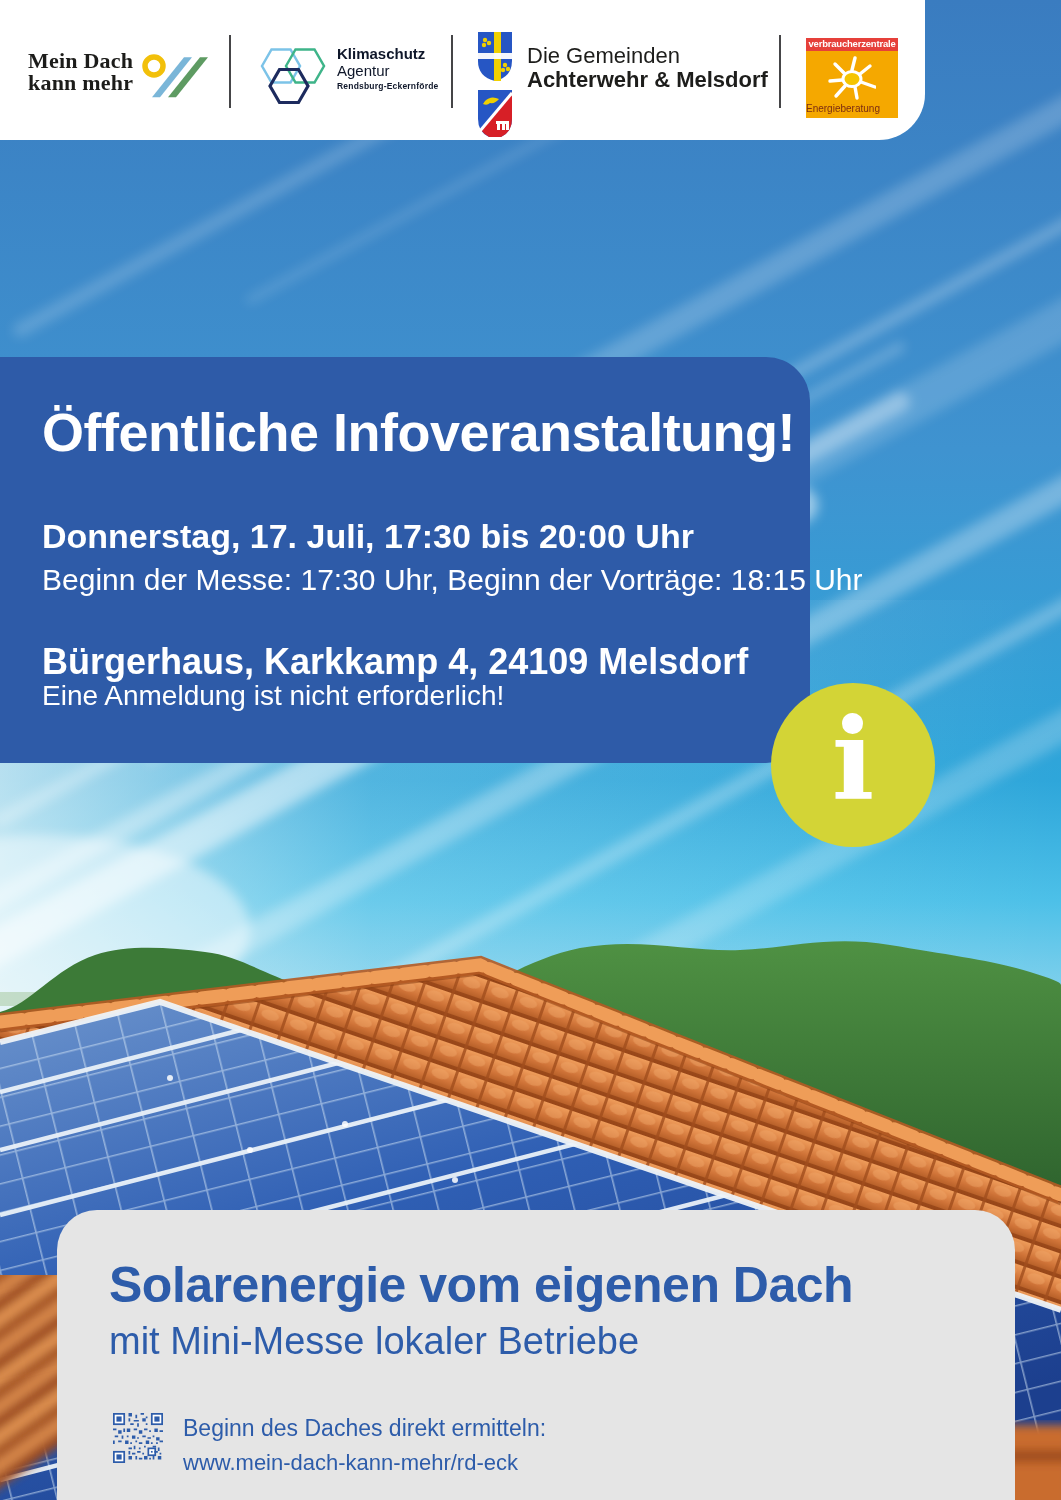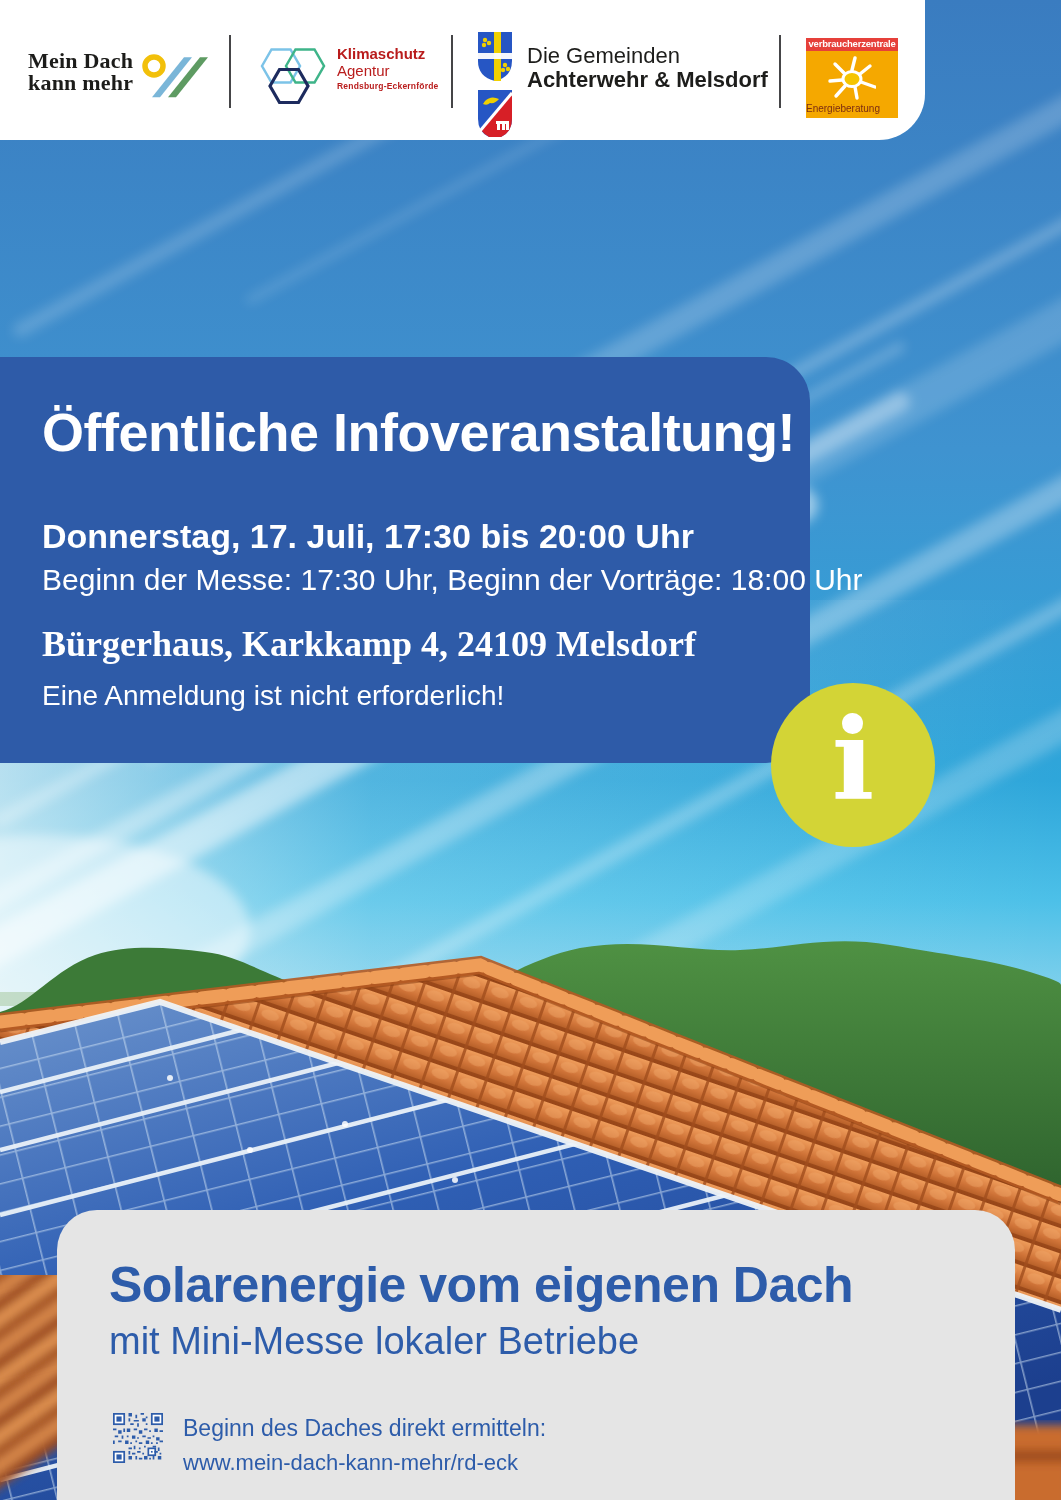--- a/index.html
+++ b/index.html
@@ -9,21 +9,21 @@
 
   
   .topbar{position:absolute;left:0;top:0;width:925px;height:140px;background:#ffffff;
           border-radius:0 0 46px 0;}
   .md-text{position:absolute;left:28px;top:50px;font-family:"Liberation Serif","DejaVu Serif",serif;
            font-weight:700;font-size:22px;line-height:22px;color:#1c1c1a;letter-spacing:.2px;}
   .md-mark{position:absolute;left:140px;top:48px;}
   .sep{position:absolute;top:35px;width:2px;height:73px;background:#454547;}
   .sep1{left:229px}.sep2{left:451px}.sep3{left:779px}
   .ks-mark{position:absolute;left:252px;top:42px;}
-  .ks-text{position:absolute;left:337px;top:45px;color:#b91c1c;}
+  .ks-text{position:absolute;left:337px;top:45px;color:#0f172a;}
   .ks-text .k1{font-weight:700;font-size:15px;line-height:17px;}
   .ks-text .k2{font-weight:400;font-size:15px;line-height:17px;}
   .ks-text .k3{font-weight:700;font-size:8.5px;line-height:14px;letter-spacing:.2px;}
   .shields{position:absolute;left:477px;top:31px;}
   .gem-text{position:absolute;left:527px;top:44px;color:#1d1d1b;font-size:22px;line-height:24px;}
   .gem-text .g2{font-weight:700;}
   .vz{position:absolute;left:806px;top:30px;width:92px;height:88px;}
   .vz-band{position:absolute;left:0;top:8px;width:92px;height:21px;background:#e6403a;
            display:flex;justify-content:center;}
   .vz-band span{color:#fff;font-weight:700;font-size:9.5px;letter-spacing:-.2px;}
@@ -32,21 +32,21 @@
           color:#7c2d12;font-weight:400;font-size:10px;}
   .vz-sun{position:absolute;left:22px;top:26px;}
 
   
   .event-box{position:absolute;left:0;top:357px;width:810px;height:406px;background:#2e5ba8;
              border-radius:0 44px 44px 0;color:#ffffff;}
   .event-box>*{position:absolute;left:42px;white-space:nowrap;margin:0;}
   .ev-title{top:44px;font-size:54px;font-weight:700;letter-spacing:-.5px;}
   .ev-l1{top:160px;font-size:34px;font-weight:700;}
   .ev-l2{top:206px;font-size:30px;font-weight:400;}
-  .ev-l3{top:266px;font-size:36px;font-weight:700;font-family:Liberation Serif, serif;}
+  .ev-l3{top:284px;font-size:36px;font-weight:700;}
   .ev-l4{top:323px;font-size:28px;font-weight:400;}
 
   .info-badge{position:absolute;left:771px;top:683px;width:164px;height:164px;border-radius:50%;
               background:#d3d436;display:flex;align-items:center;justify-content:center;}
   .info-badge span{font-family:"DejaVu Serif","Liberation Serif",serif;font-weight:700;
                    font-size:112px;line-height:1;color:#ffffff;margin-top:-10px;}
 
   
   .footer-box{position:absolute;left:57px;top:1210px;width:958px;height:290px;background:#e5e5e5;
               border-radius:40px 40px 0 0;color:#2d5caa;}
@@ -280,21 +280,21 @@
         </g>
         <ellipse cx="24" cy="23" rx="9" ry="7.5" fill="#f5c400" stroke="#ffffff" stroke-width="3"></ellipse>
       </svg>
       <div class="vz-cap">Energieberatung</div>
     </div>
   </header>
 
   <section class="event-box">
     <h1 class="ev-title">Öffentliche Infoveranstaltung!</h1>
     <p class="ev-l1">Donnerstag, 17. Juli, 17:30 bis 20:00 Uhr</p>
-    <p class="ev-l2">Beginn der Messe: 17:30 Uhr, Beginn der Vorträge: 18:00 Uhr</p>
+    <p class="ev-l2">Beginn der Messe: 17:30 Uhr, Beginn der Vorträge: 18:15 Uhr</p>
     <p class="ev-l3">Bürgerhaus, Karkkamp 4, 24109 Melsdorf</p>
     <p class="ev-l4">Eine Anmeldung ist nicht erforderlich!</p>
   </section>
 
   <div class="info-badge">
     <span>i</span>
   </div>
 
   <section class="footer-box">
     <h2 class="f-title">Solarenergie vom eigenen Dach</h2>

